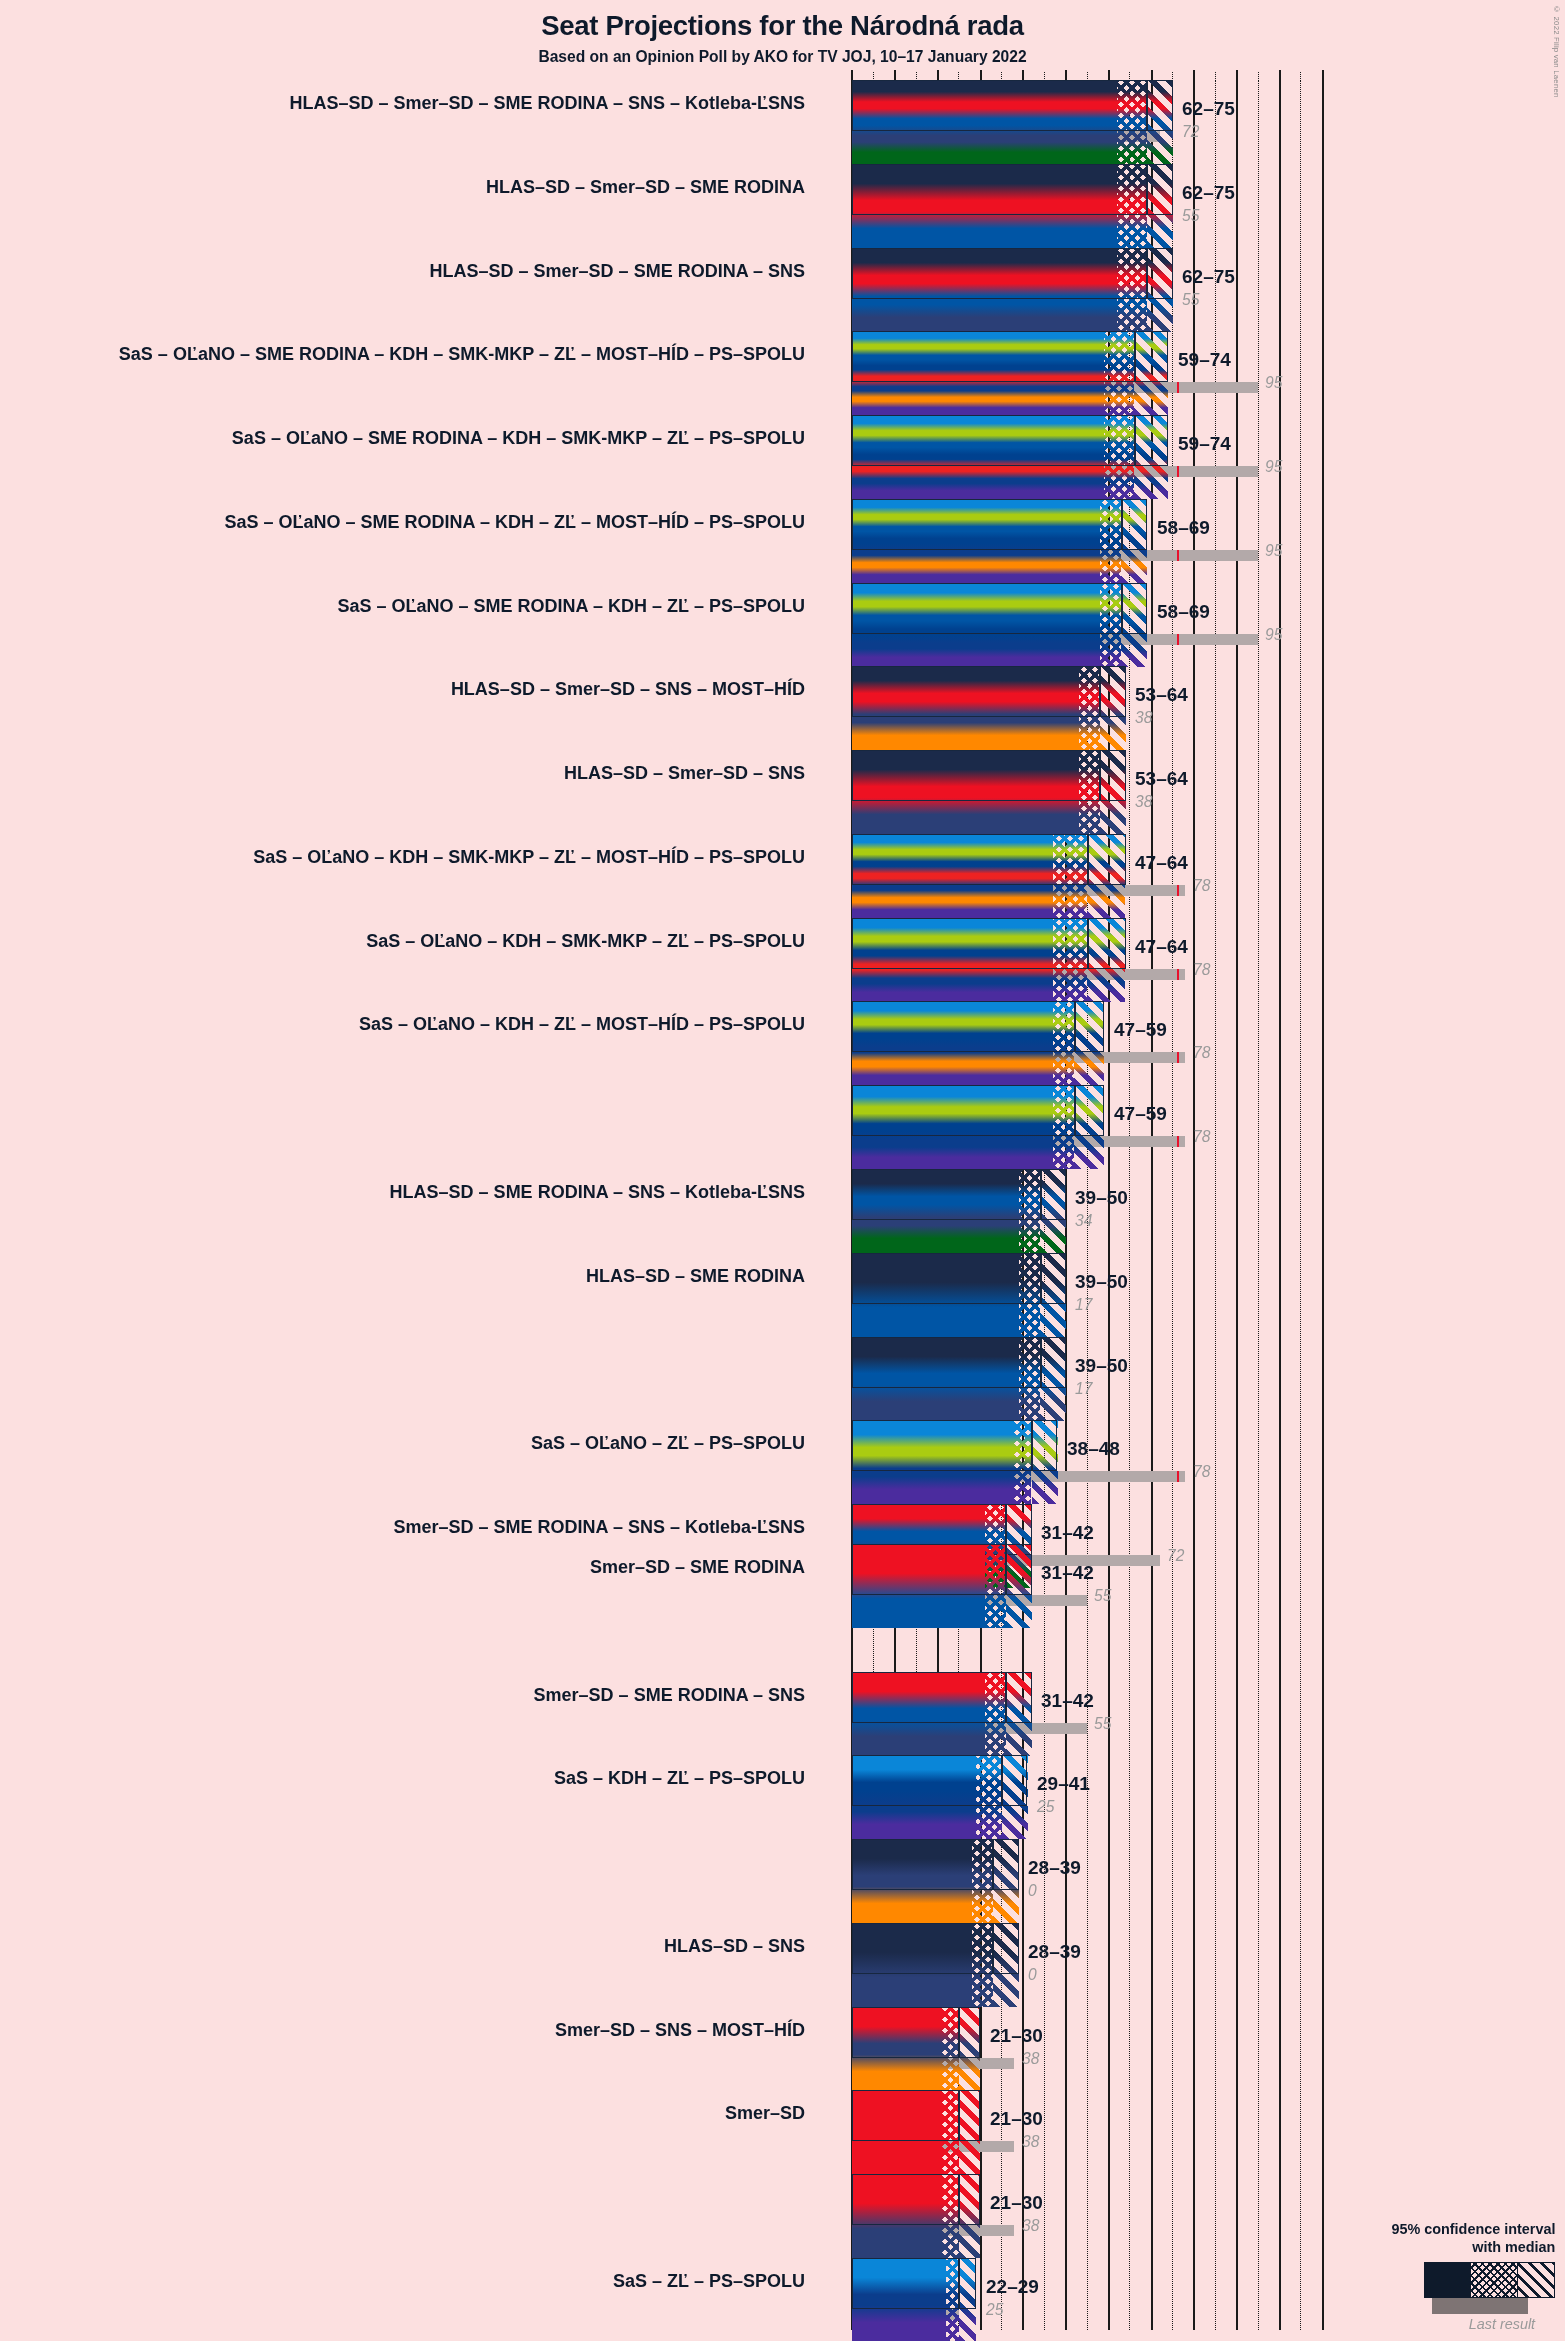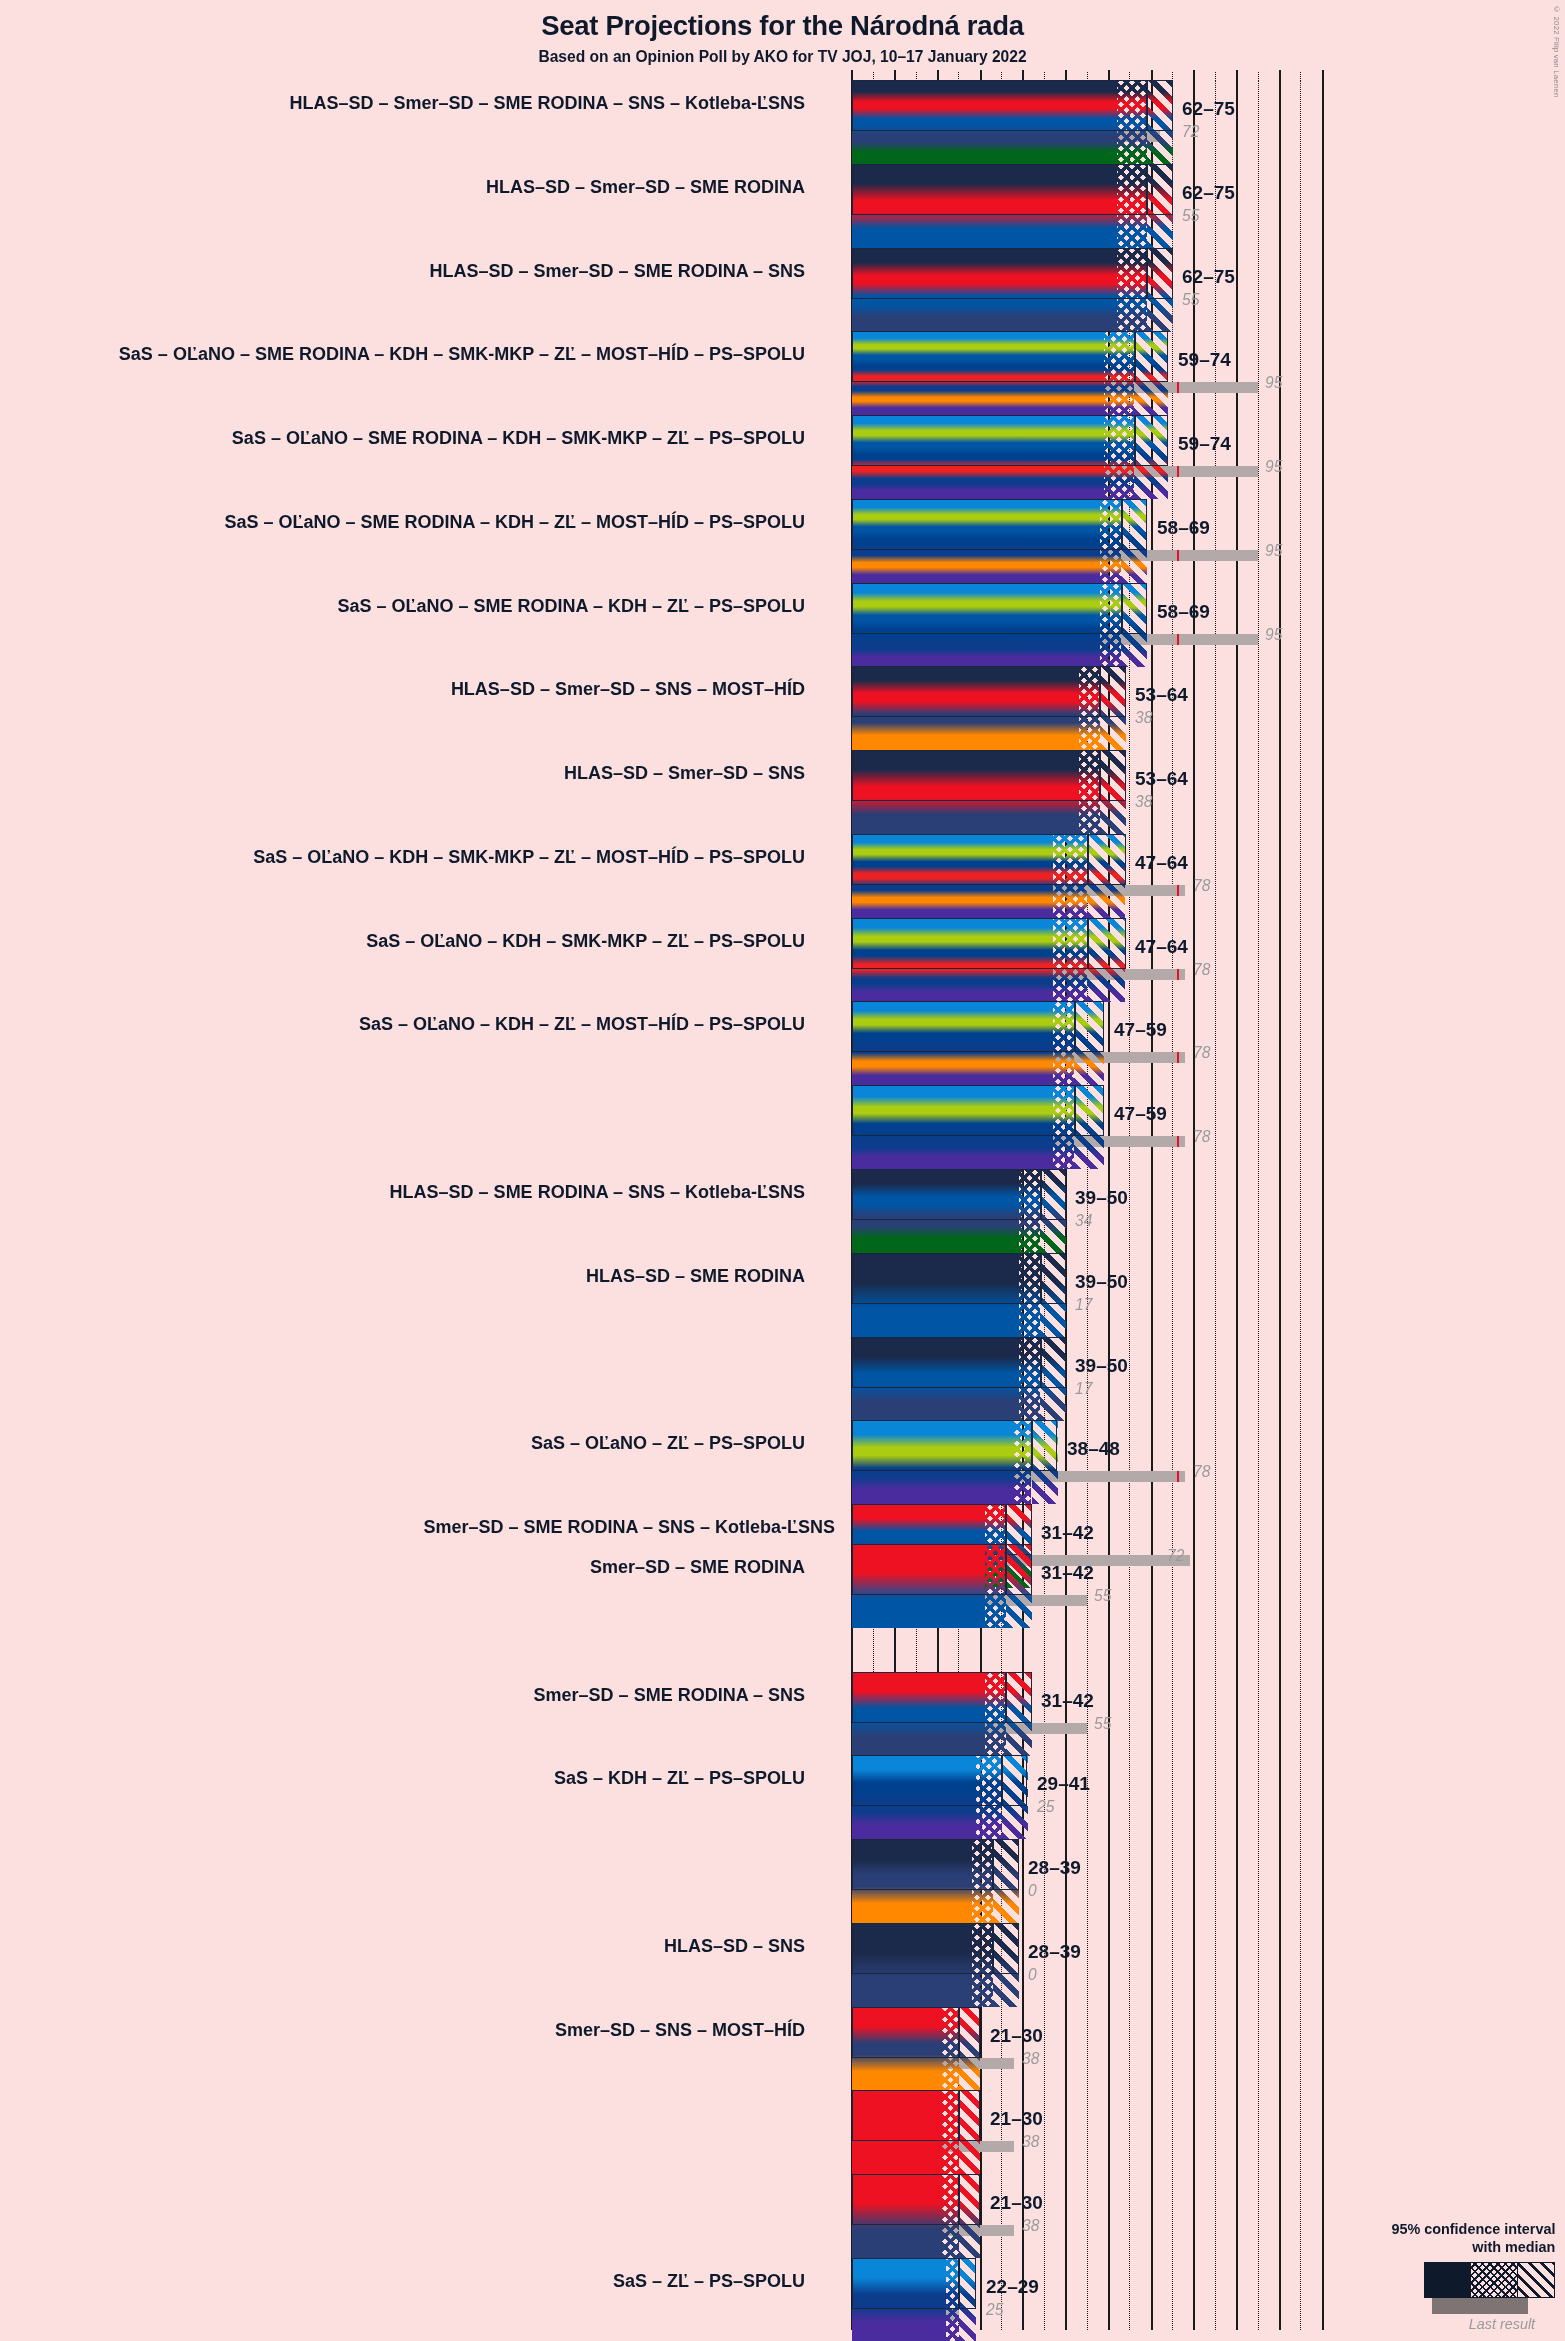--- a/index.html
+++ b/index.html
@@ -393,21 +393,21 @@
           <div style="position:absolute;inset:0;background:linear-gradient(to bottom, #0a86d8 7.50%,#0a86d8 17.50%,#aacc11 32.50%,#aacc11 42.50%,#0b3d8c 57.50%,#0b3d8c 67.50%,#4b2c9e 82.50%,#4b2c9e 92.50%);-webkit-mask-image:repeating-linear-gradient(45deg,#000 0 3.6px,transparent 3.6px 7.8px),repeating-linear-gradient(-45deg,#000 0 3.6px,transparent 3.6px 7.8px);mask-image:repeating-linear-gradient(45deg,#000 0 3.6px,transparent 3.6px 7.8px),repeating-linear-gradient(-45deg,#000 0 3.6px,transparent 3.6px 7.8px);-webkit-mask-composite:source-over;mask-composite:add;"></div>
         </div>
         <div class="ci-diag" style="left: 180px; width: 26px;">
           <div style="position:absolute;inset:0;background:linear-gradient(to bottom, #0a86d8 7.50%,#0a86d8 17.50%,#aacc11 32.50%,#aacc11 42.50%,#0b3d8c 57.50%,#0b3d8c 67.50%,#4b2c9e 82.50%,#4b2c9e 92.50%);-webkit-mask-image:repeating-linear-gradient(45deg,#000 0 5.4px,transparent 5.4px 12px);mask-image:repeating-linear-gradient(45deg,#000 0 5.4px,transparent 5.4px 12px);"></div>
         </div>
         <div style="position: absolute; top: 0px; height: 51px; width: 1.8px; background: rgb(23, 39, 63); left: 179px;"></div>
         <div class="bar-outline" style="width: 205px;"></div>
         <div class="range" style="left: 215px;">38–48</div>
         <div class="lastval" style="left: 341px;">78</div>
       </div>
-      <div class="row" style="top: 1424px; padding-left: 30px;">
+      <div class="row" style="top: 1424px;">
         <div class="rowlabel">Smer–SD – SME RODINA – SNS – Kotleba-ĽSNS</div>
         <div class="lastbar" style="width: 308px;"></div>
         <div class="bar-fill" style="width: 133px; background: linear-gradient(rgb(238, 17, 34) 7.5%, rgb(238, 17, 34) 17.5%, rgb(0, 85, 165) 32.5%, rgb(0, 85, 165) 42.5%, rgb(43, 63, 119) 57.5%, rgb(43, 63, 119) 67.5%, rgb(0, 102, 26) 82.5%, rgb(0, 102, 26) 92.5%);"></div>
         <div class="ci-cross" style="left: 133px; width: 21.4px; background: repeating-linear-gradient(45deg, transparent 0px, transparent 5.4px, transparent 5.4px, transparent 9px);">
           <div style="position:absolute;inset:0;background:linear-gradient(to bottom, #ee1122 7.50%,#ee1122 17.50%,#0055a5 32.50%,#0055a5 42.50%,#2b3f77 57.50%,#2b3f77 67.50%,#00661a 82.50%,#00661a 92.50%);-webkit-mask-image:repeating-linear-gradient(45deg,#000 0 3.6px,transparent 3.6px 7.8px),repeating-linear-gradient(-45deg,#000 0 3.6px,transparent 3.6px 7.8px);mask-image:repeating-linear-gradient(45deg,#000 0 3.6px,transparent 3.6px 7.8px),repeating-linear-gradient(-45deg,#000 0 3.6px,transparent 3.6px 7.8px);-webkit-mask-composite:source-over;mask-composite:add;"></div>
         </div>
         <div class="ci-diag" style="left: 154px; width: 26px;">
           <div style="position:absolute;inset:0;background:linear-gradient(to bottom, #ee1122 7.50%,#ee1122 17.50%,#0055a5 32.50%,#0055a5 42.50%,#2b3f77 57.50%,#2b3f77 67.50%,#00661a 82.50%,#00661a 92.50%);-webkit-mask-image:repeating-linear-gradient(45deg,#000 0 5.4px,transparent 5.4px 12px);mask-image:repeating-linear-gradient(45deg,#000 0 5.4px,transparent 5.4px 12px);"></div>
         </div>
         <div style="position: absolute; top: 0px; height: 51px; width: 1.8px; background: rgb(23, 39, 63); left: 153px;"></div>
@@ -496,20 +496,21 @@
         </div>
         <div class="ci-diag" style="left: 107px; width: 21.4px;">
           <div style="position:absolute;inset:0;background:linear-gradient(to bottom, #ee1122 10.00%,#ee1122 23.33%,#2b3f77 43.33%,#2b3f77 56.67%,#ff8800 76.67%,#ff8800 90.00%);-webkit-mask-image:repeating-linear-gradient(45deg,#000 0 5.4px,transparent 5.4px 12px);mask-image:repeating-linear-gradient(45deg,#000 0 5.4px,transparent 5.4px 12px);"></div>
         </div>
         <div style="position: absolute; top: 0px; height: 51px; width: 1.8px; background: rgb(23, 39, 63); left: 106px;"></div>
         <div class="bar-outline" style="width: 128px;"></div>
         <div class="range" style="left: 138px;">21–30</div>
         <div class="lastval" style="left: 170px;">38</div>
       </div>
       <div class="row" style="top: 2010px;">
+        <div class="rowlabel">Smer–SD</div>
         <div class="lastbar" style="width: 162px;"></div>
         <div class="bar-fill" style="width: 90px; background: rgb(238, 17, 34);"></div>
         <div class="ci-cross" style="left: 90px; width: 17px; background: repeating-linear-gradient(45deg, transparent 0px, transparent 5.4px, transparent 5.4px, transparent 9px);">
           <div style="position:absolute;inset:0;background:#ee1122;-webkit-mask-image:repeating-linear-gradient(45deg,#000 0 3.6px,transparent 3.6px 7.8px),repeating-linear-gradient(-45deg,#000 0 3.6px,transparent 3.6px 7.8px);mask-image:repeating-linear-gradient(45deg,#000 0 3.6px,transparent 3.6px 7.8px),repeating-linear-gradient(-45deg,#000 0 3.6px,transparent 3.6px 7.8px);-webkit-mask-composite:source-over;mask-composite:add;"></div>
         </div>
         <div class="ci-diag" style="left: 107px; width: 21.4px;">
           <div style="position:absolute;inset:0;background:#ee1122;-webkit-mask-image:repeating-linear-gradient(45deg,#000 0 5.4px,transparent 5.4px 12px);mask-image:repeating-linear-gradient(45deg,#000 0 5.4px,transparent 5.4px 12px);"></div>
         </div>
         <div style="position: absolute; top: 0px; height: 51px; width: 1.8px; background: rgb(23, 39, 63); left: 106px;"></div>
         <div class="bar-outline" style="width: 128px;"></div>

